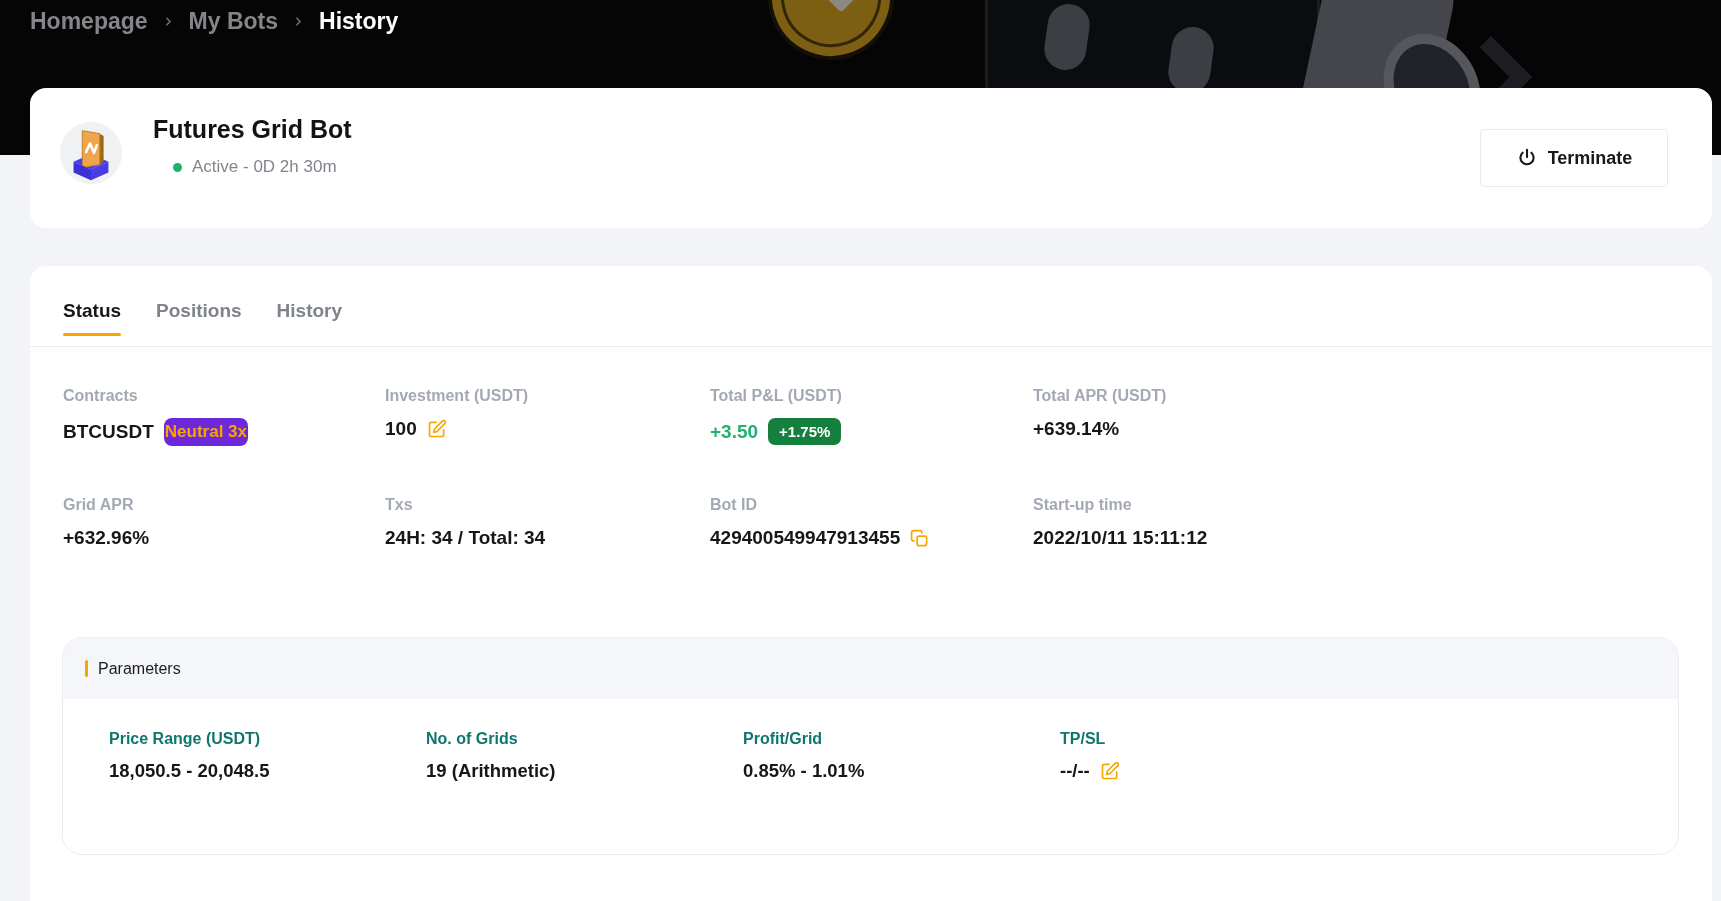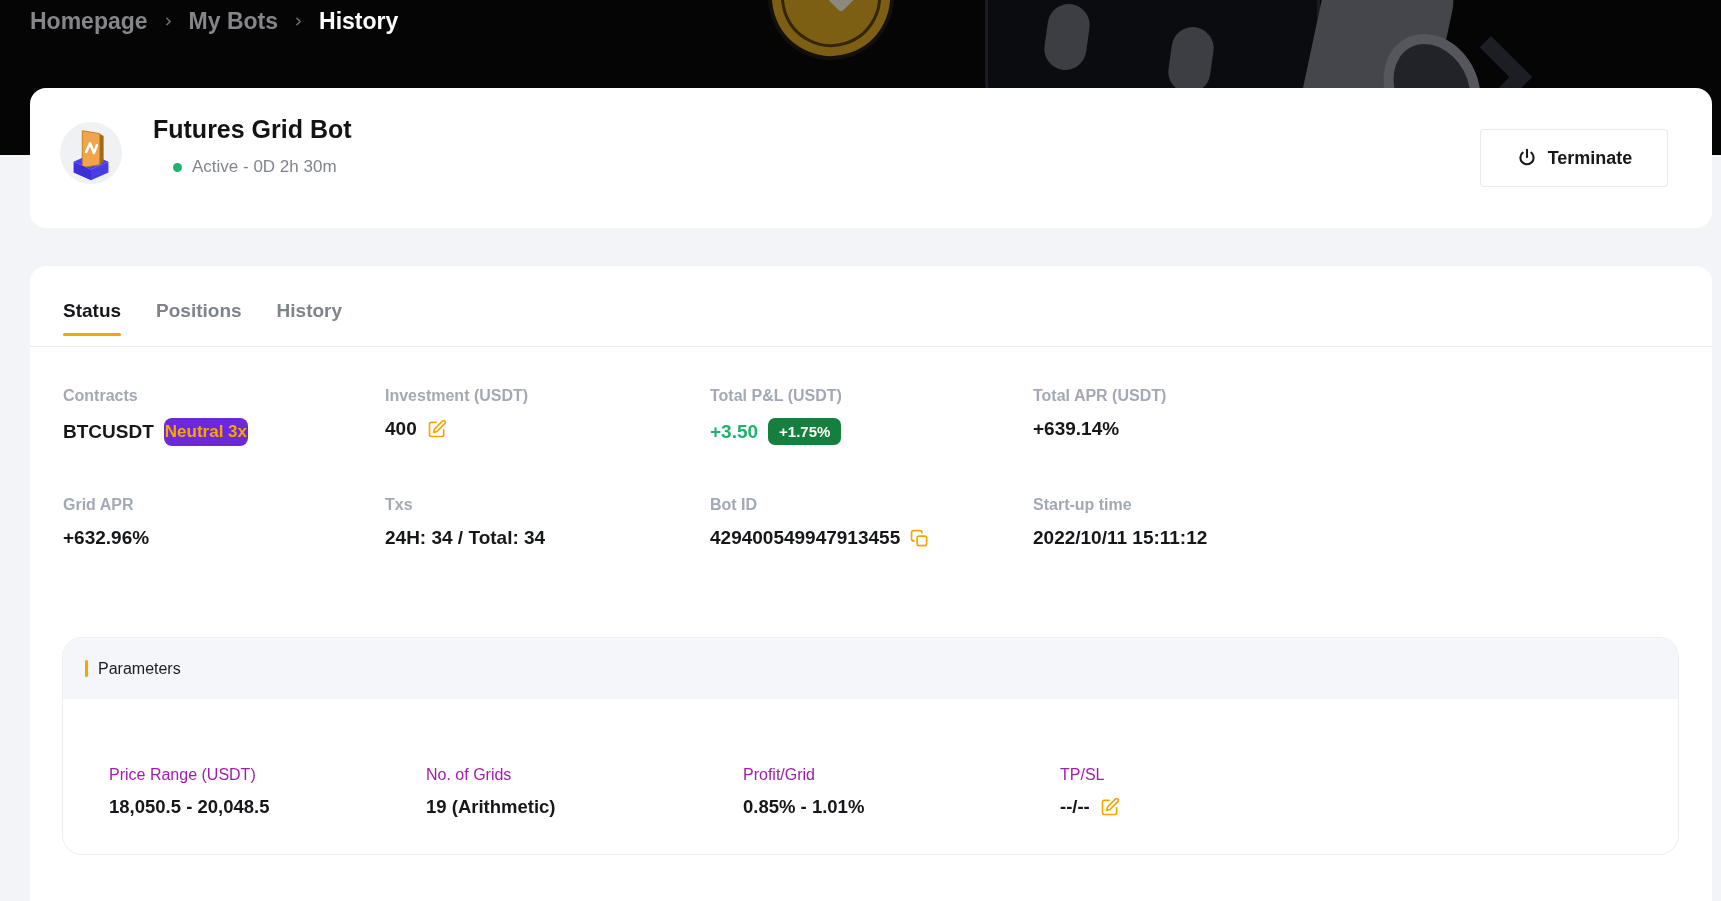--- a/index.html
+++ b/index.html
@@ -65,21 +65,21 @@
                padding:5px 11px; border-radius:7px; }
   .icon-btn { display:inline-flex; align-items:center; cursor:pointer; }
 
   
   .params { position:absolute; left:32px; top:371px; width:1617px; height:218px; border:1px solid #ededf0; border-radius:20px;
             background:#fff; overflow:hidden; }
   .params-header { height:61px; background:#f5f6f9; display:flex; align-items:center; padding-left:22px; gap:10px; }
   .params-bar { width:3px; height:17px; background:#f7a600; border-radius:2px; }
   .params-title { font-size:16px; font-weight:500; color:#1b1c1f; }
   .pcell { position:absolute; }
-  .pcell .label { font-size:16px; font-weight:400; color:#a21caf;margin-top:36px; }
+  .pcell .label { font-size:16px; font-weight:700; color:#0f766e; }
   .pcell .value { margin-top:12px; font-size:18.5px; font-weight:700; color:#16171a; display:flex; align-items:center; gap:10px; }
 </style>
 </head>
 <body>
 
 <div id="stage">
 
   <div class="banner">
     <div class="coin"></div>
     <div class="coin-glyph"></div>
@@ -144,21 +144,21 @@
     <div class="cell" style="left:33px; top:121px;">
       <div class="label">Contracts</div>
       <div class="value">
         <span>BTCUSDT</span>
         <span class="pill-soft">Neutral 3x</span>
       </div>
     </div>
     <div class="cell" style="left:355px; top:121px;">
       <div class="label">Investment (USDT)</div>
       <div class="value">
-        <span>400</span>
+        <span>100</span>
         <span class="icon-btn">
           <svg width="20" height="20" viewBox="0 0 24 24" fill="none" stroke="#f7a600" stroke-width="2" stroke-linecap="round" stroke-linejoin="round">
               <path d="M11 4H5a2 2 0 0 0-2 2v13a2 2 0 0 0 2 2h13a2 2 0 0 0 2-2v-6"></path>
               <path d="M18.4 2.6a2.1 2.1 0 0 1 3 3L12 15l-4 1 1-4 9.4-9.4z"></path>
             </svg>
         </span>
       </div>
     </div>
     <div class="cell" style="left:680px; top:121px;">
       <div class="label">Total P&amp;L (USDT)</div>

